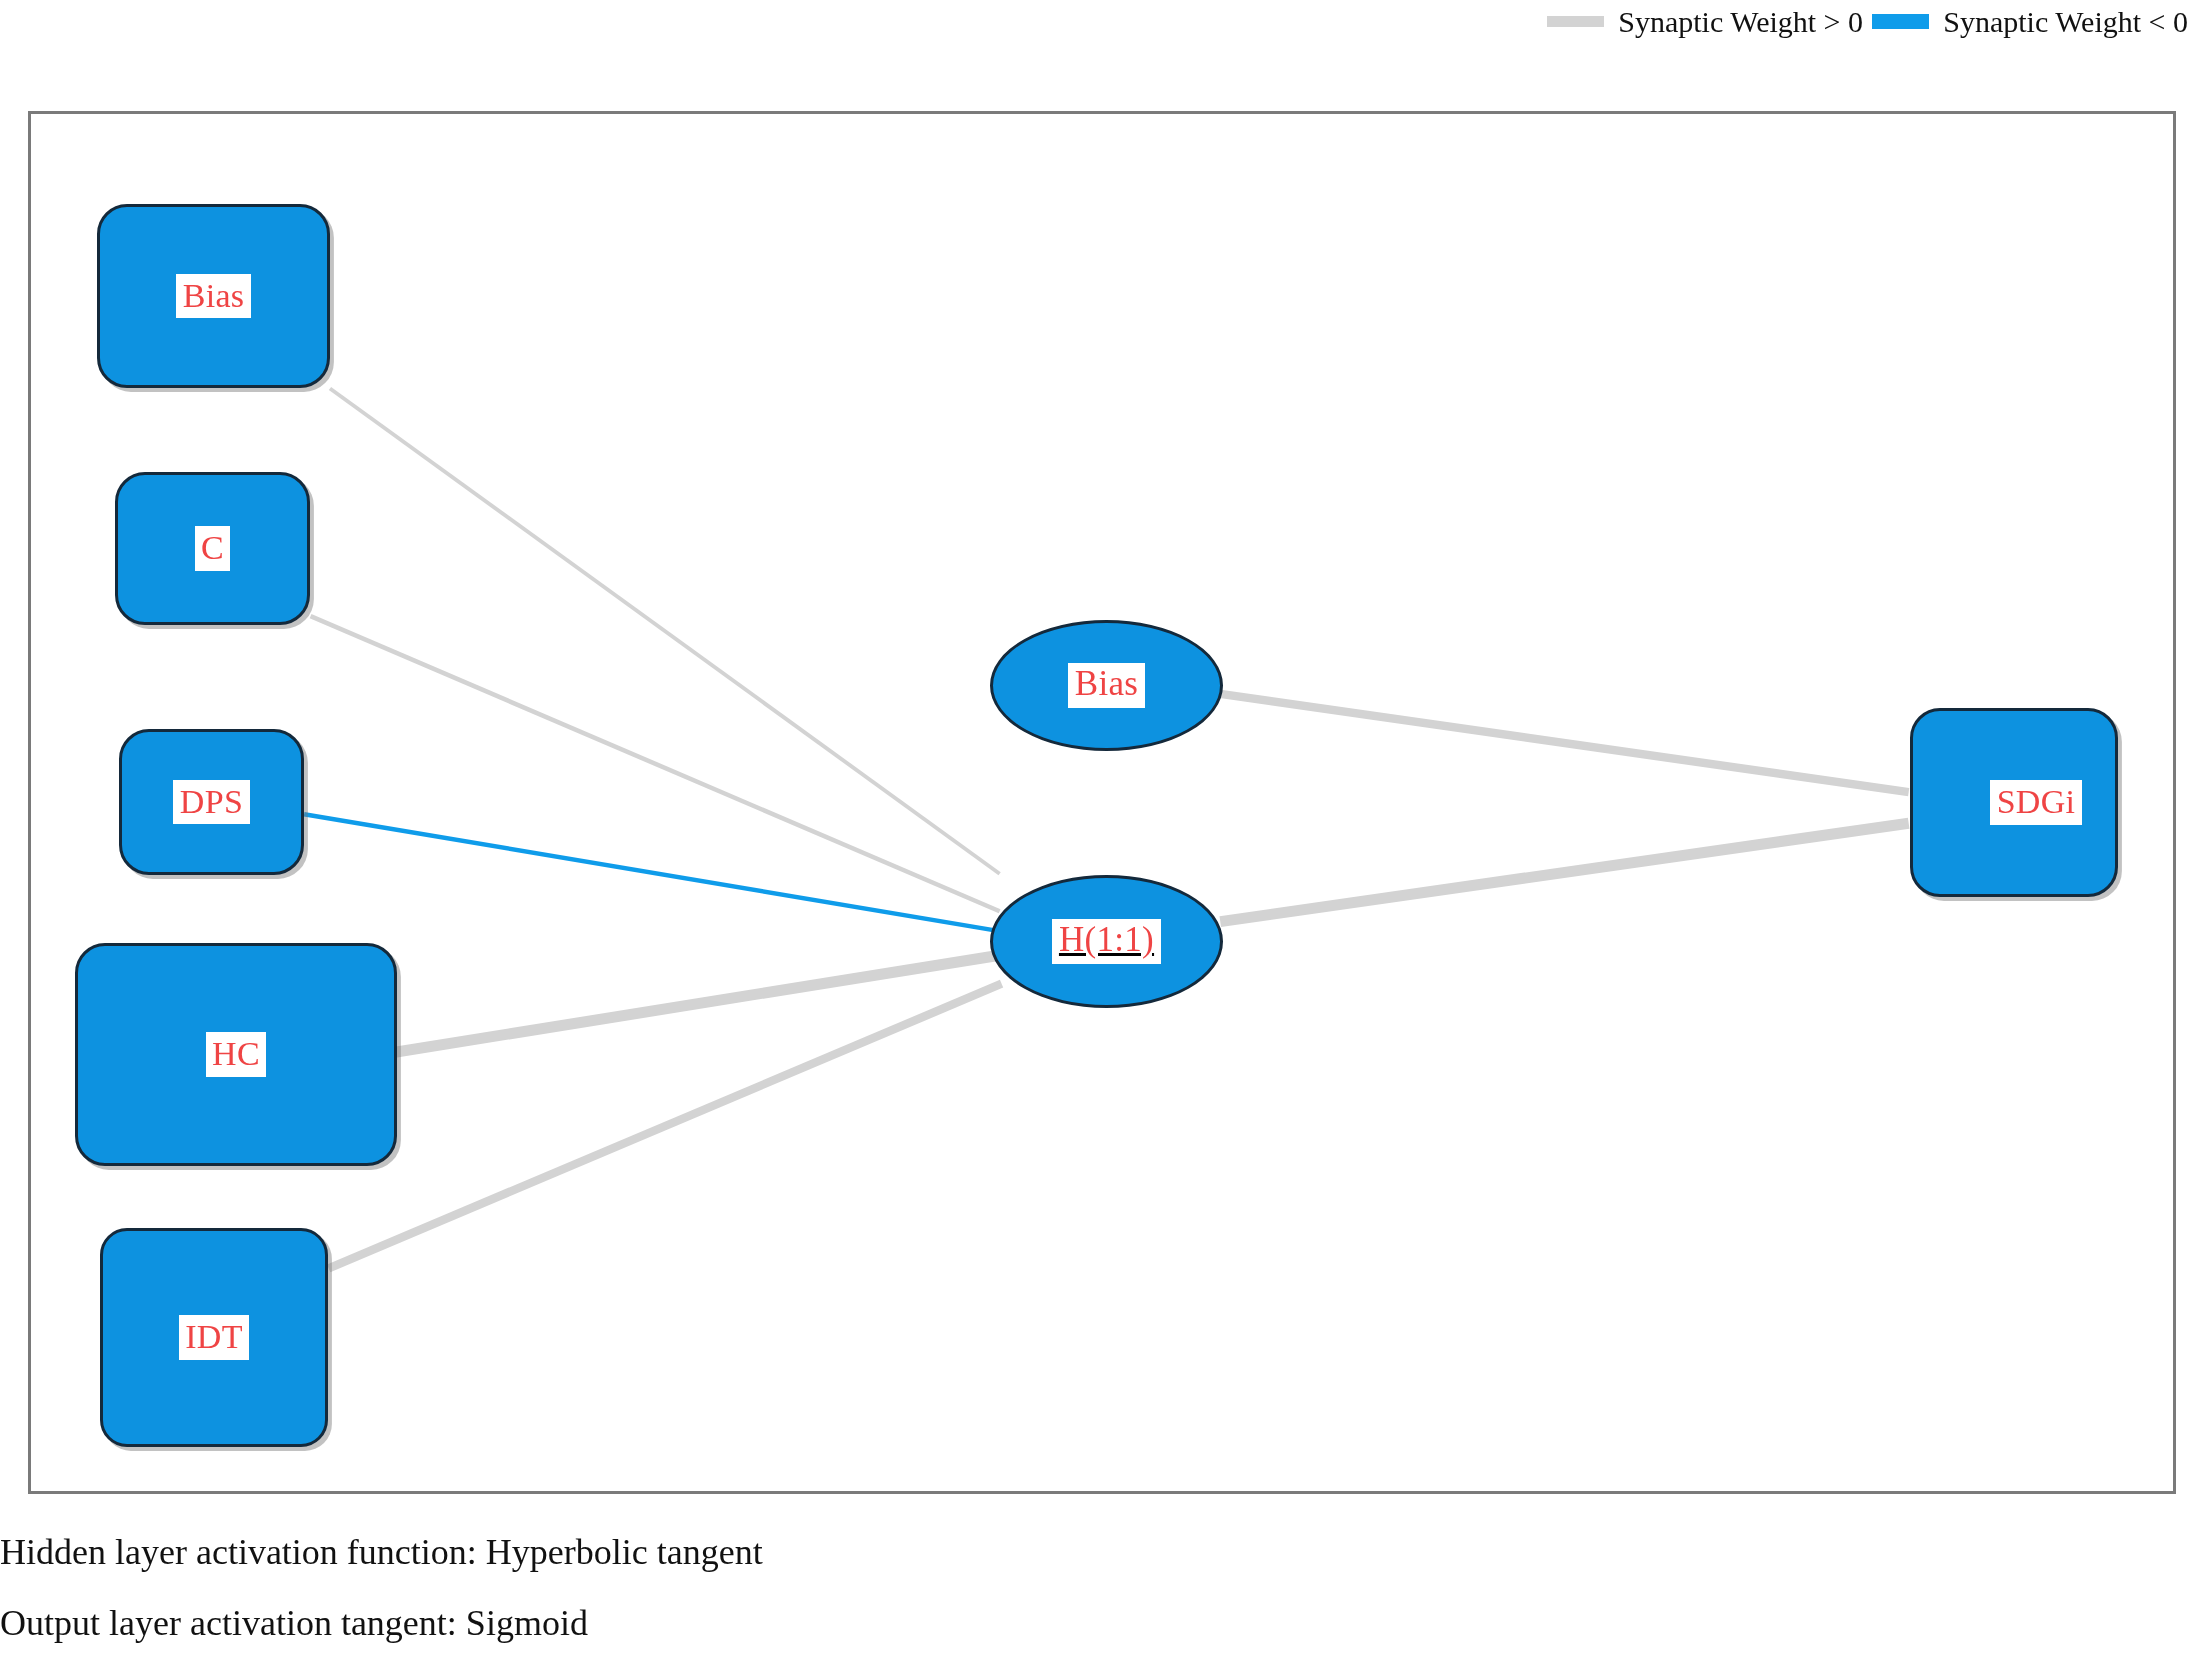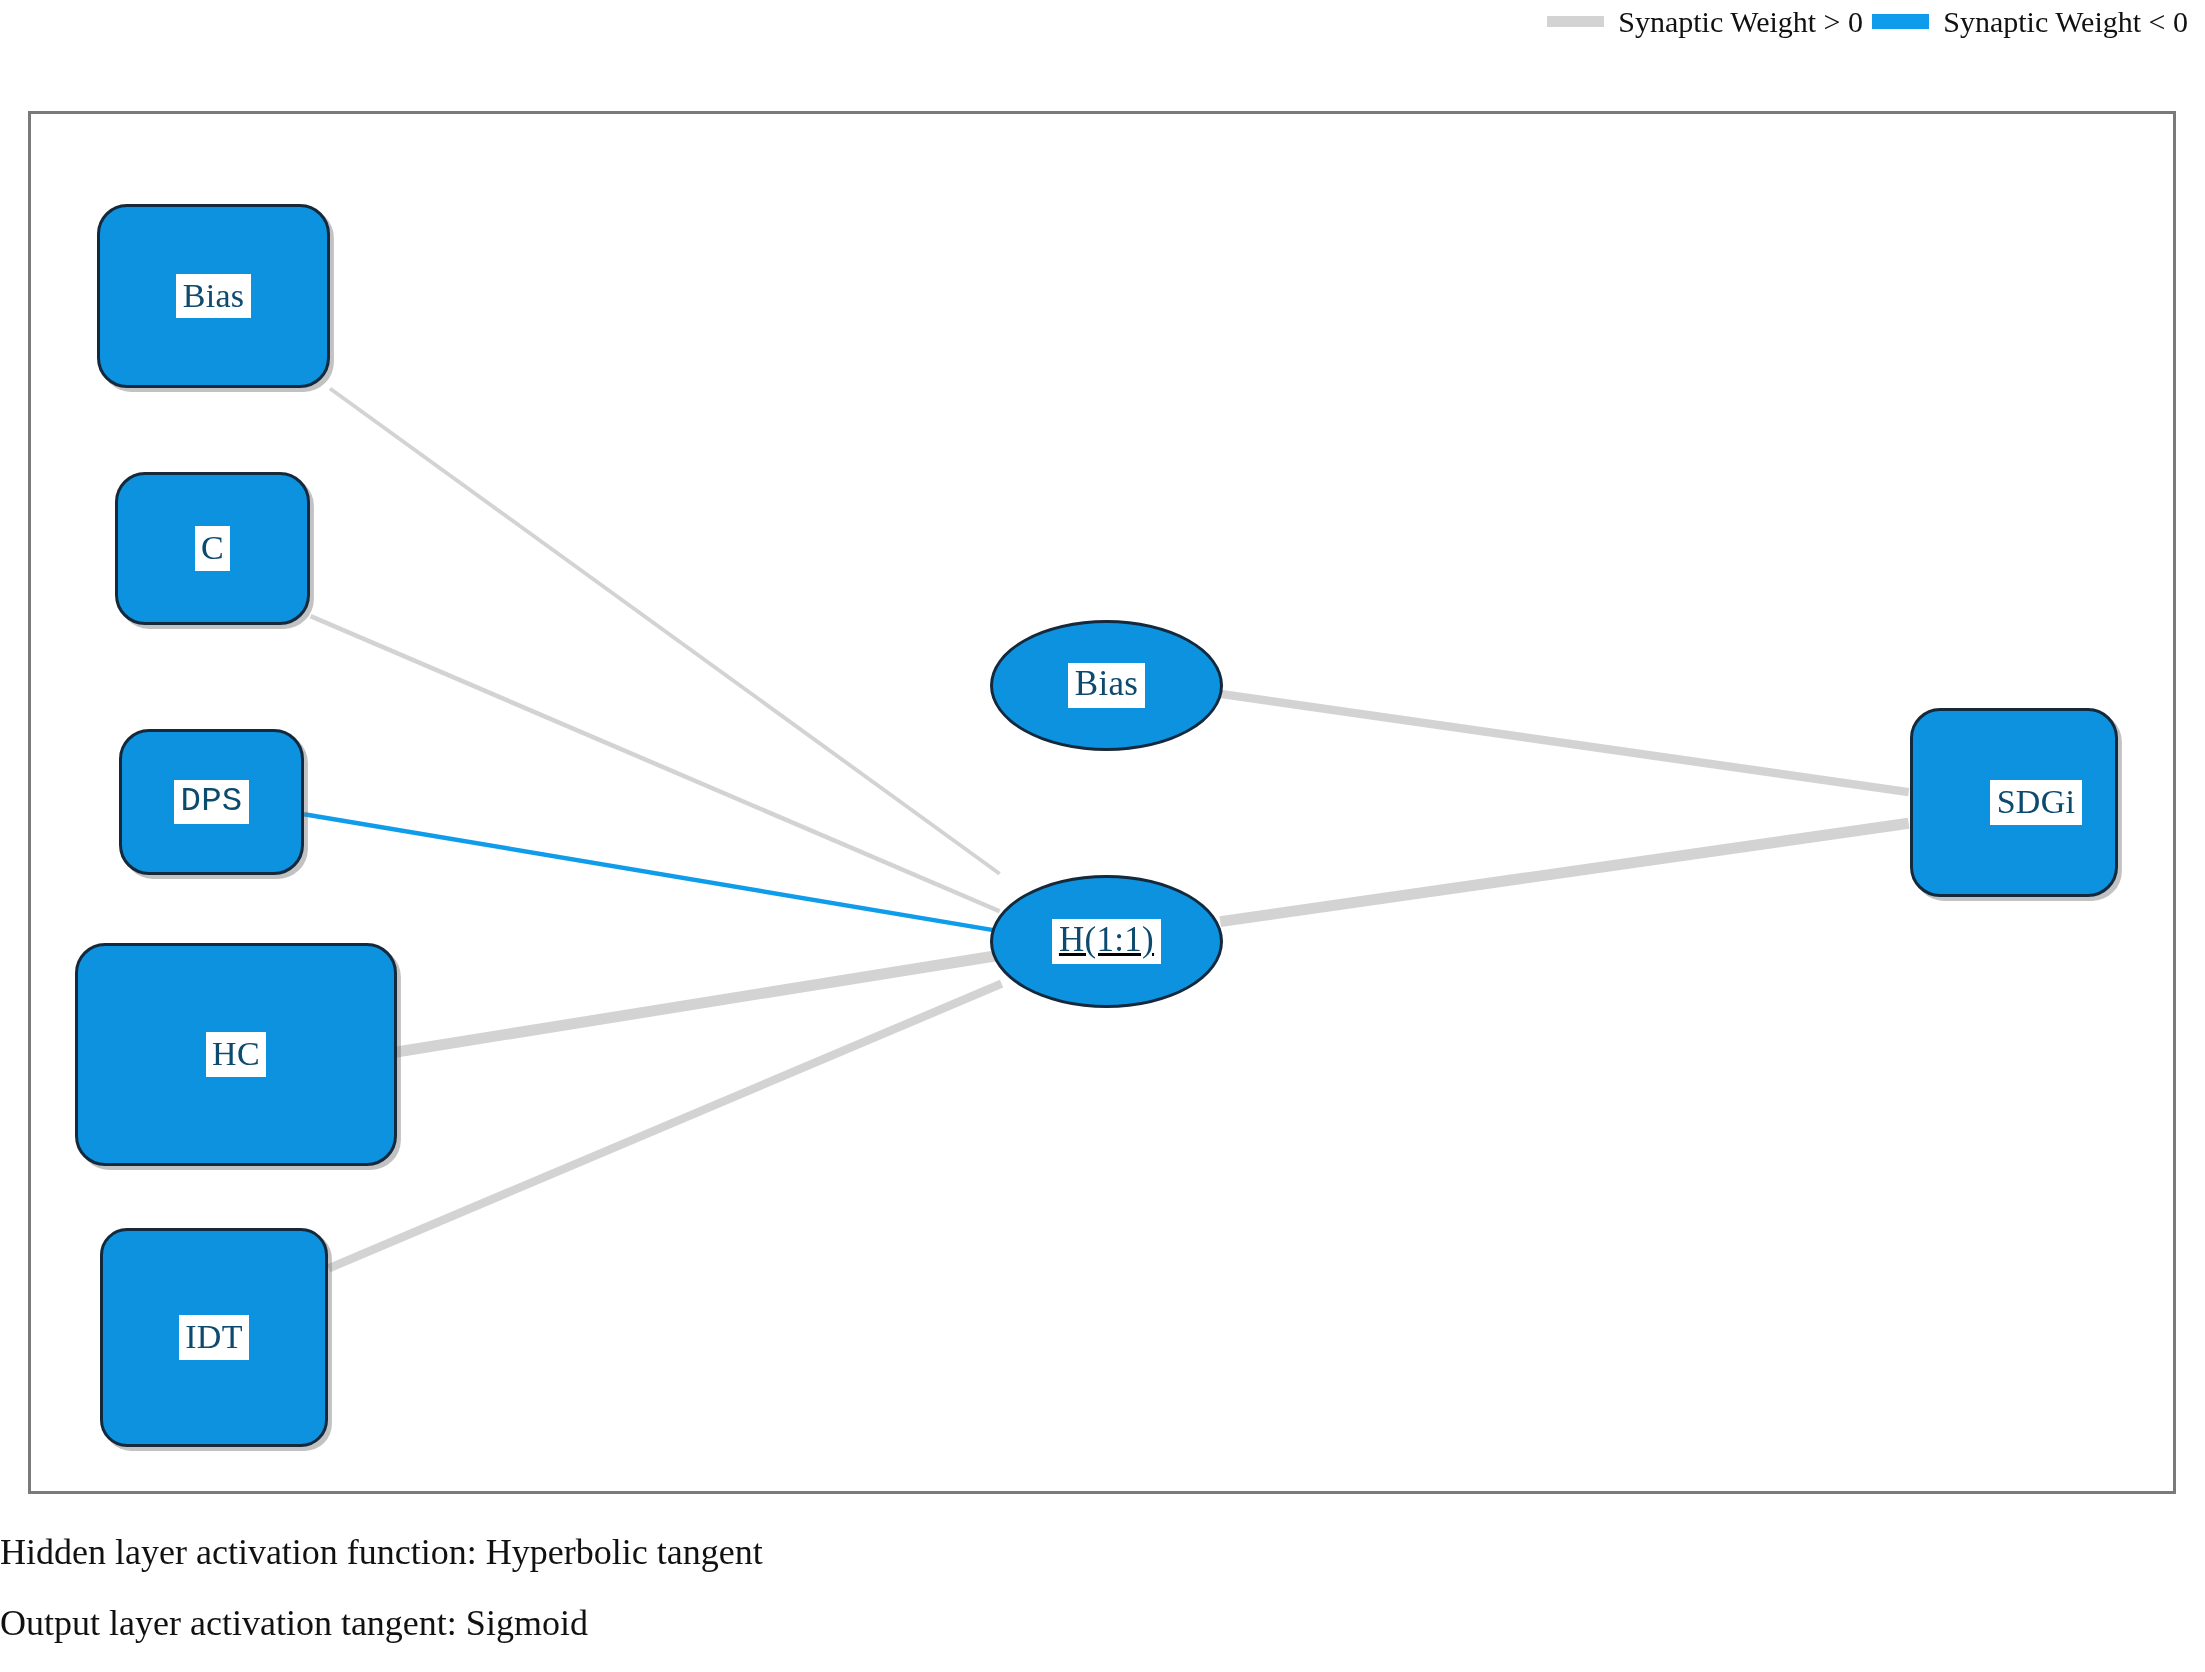--- a/index.html
+++ b/index.html
@@ -76,21 +76,21 @@
     background: #0d92e0;
     border: 3.2px solid #14293b;
     box-sizing: border-box;
     box-shadow: 3.9px 3.9px 0 rgba(120,120,120,0.45);
   }
   .node.rect { border-radius: 30px; }
   .node.ellipse { border-radius: 50%; box-shadow: none; }
 
   .node-label {
     background: #ffffff;
-    color: #0c4a6e;
+    color: #ef4444;
     font-size: 34px;
     line-height: 1.05;
     padding: 3.9px 6.5px 5.2px 6.5px;
     white-space: nowrap;
     letter-spacing: 0.3px;
   }
   .node.ellipse .node-label { font-size: 35px; }
 
   
   .caption {
@@ -133,21 +133,21 @@
     </g>
 </svg>
 
 <div id="nodes-layer">
     <div class="node rect" style="left: 97px; top: 204px; width: 233px; height: 184px; background: rgb(13, 146, 224); border-color: rgb(20, 41, 59);">
       <span class="node-label">Bias</span>
     </div>
     <div class="node rect" style="left: 115px; top: 472px; width: 195px; height: 153px; background: rgb(13, 146, 224); border-color: rgb(20, 41, 59);">
       <span class="node-label">C</span>
     </div>
-    <div class="node rect" style="left: 119px; top: 729px; width: 185px; height: 146px; background: rgb(13, 146, 224); border-color: rgb(20, 41, 59); font-family: Liberation Mono, monospace;">
+    <div class="node rect" style="left: 119px; top: 729px; width: 185px; height: 146px; background: rgb(13, 146, 224); border-color: rgb(20, 41, 59);">
       <span class="node-label">DPS</span>
     </div>
     <div class="node rect" style="left: 75px; top: 943px; width: 322px; height: 223px; background: rgb(13, 146, 224); border-color: rgb(20, 41, 59);">
       <span class="node-label">HC</span>
     </div>
     <div class="node rect" style="left: 100px; top: 1228px; width: 228px; height: 219px; background: rgb(13, 146, 224); border-color: rgb(20, 41, 59); border-radius: 27px;">
       <span class="node-label">IDT</span>
     </div>
     <div class="node ellipse" style="left: 990px; top: 620px; width: 233px; height: 131px; background: rgb(13, 146, 224); border-color: rgb(20, 41, 59);">
       <span class="node-label">Bias</span>

